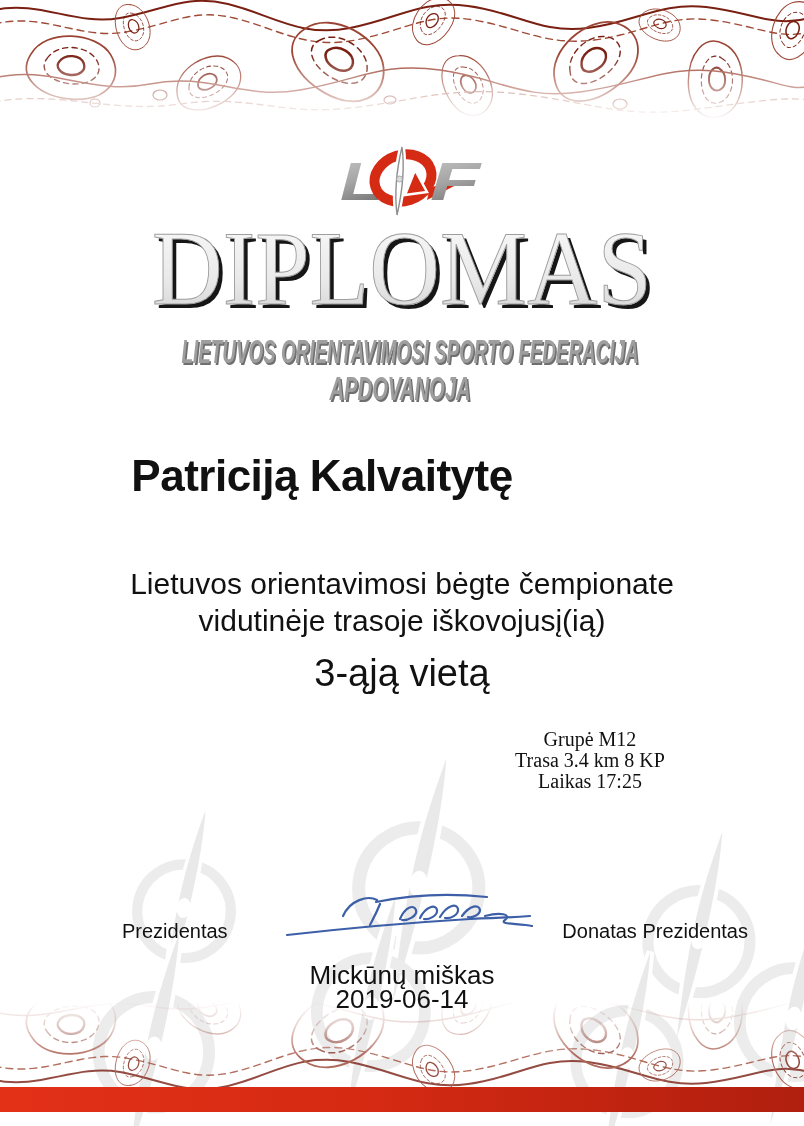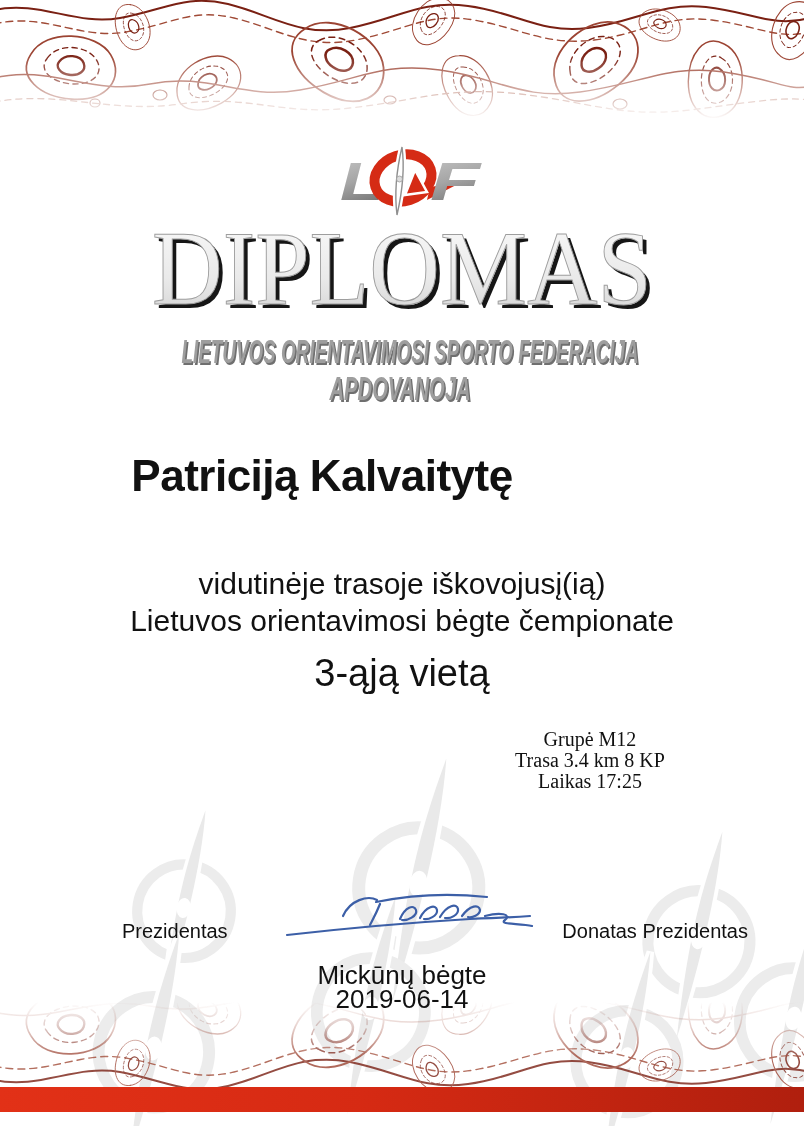--- a/index.html
+++ b/index.html
@@ -157,22 +157,22 @@
   <svg class="abs" style="left:0;top:330px" width="804" height="78" viewBox="0 0 804 78">
     <text x="411.5" y="34.5" text-anchor="middle" font-size="33" font-weight="bold" font-style="italic" fill="#6f6f6f" textLength="457" lengthAdjust="spacingAndGlyphs">LIETUVOS ORIENTAVIMOSI SPORTO FEDERACIJA</text>
     <text x="410" y="33" text-anchor="middle" font-size="33" font-weight="bold" font-style="italic" fill="#9e9e9e" textLength="457" lengthAdjust="spacingAndGlyphs">LIETUVOS ORIENTAVIMOSI SPORTO FEDERACIJA</text>
     <text x="401.5" y="71.5" text-anchor="middle" font-size="33" font-weight="bold" font-style="italic" fill="#6f6f6f" textLength="141" lengthAdjust="spacingAndGlyphs">APDOVANOJA</text>
     <text x="400" y="70" text-anchor="middle" font-size="33" font-weight="bold" font-style="italic" fill="#9e9e9e" textLength="141" lengthAdjust="spacingAndGlyphs">APDOVANOJA</text>
   </svg>
 
   <div class="abs recipient">Patriciją Kalvaitytę</div>
 
   <div class="abs descr">
+    <div>Lietuvos orientavimosi bėgte čempionate</div>
     <div>vidutinėje trasoje iškovojusį(ią)</div>
-    <div>Lietuvos orientavimosi bėgte čempionate</div>
   </div>
 
   <div class="abs placement">3-ąją vietą</div>
 
   <div class="abs details">
     <div>Grupė M12</div>
     <div>Trasa 3.4 km 8 KP</div>
     <div>Laikas 17:25</div>
   </div>
 
@@ -186,19 +186,19 @@
       <path d="M120,34 C125,22 134,19 136,25 C138,31 127,36 122,35"></path>
       <path d="M140,33 C146,21 156,19 157,25 C158,31 148,35 144,34"></path>
       <path d="M160,32 C167,20 177,18 178,24 C179,30 170,34 165,33"></path>
       <path d="M182,31 C190,20 199,19 200,25 C200,30 192,33 188,32"></path>
       <path d="M205,31 C220,27 232,29 225,35 C218,40 240,38 252,41"></path>
     </g>
   </svg>
   <div class="abs sig-label signatory">Donatas Prezidentas</div>
 
   <div class="abs place-date">
-    <div>Mickūnų bėgte</div>
+    <div>Mickūnų miškas</div>
     <div>2019-06-14</div>
   </div>
 
   <div class="abs red-bar"></div>
 
 </div>
 
 </body></html>

